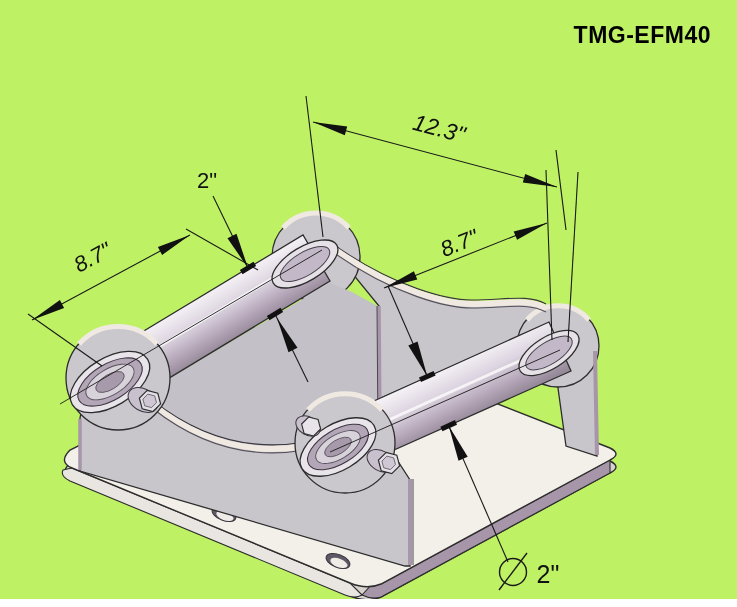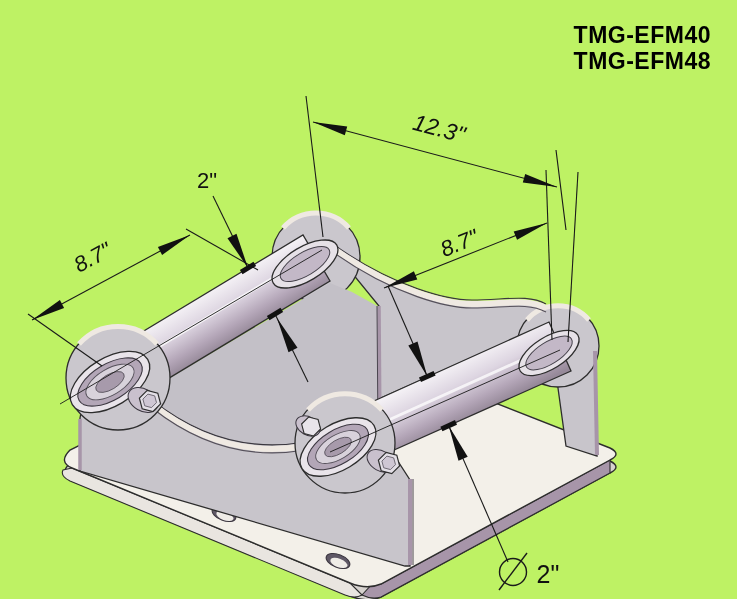--- a/index.html
+++ b/index.html
@@ -14,21 +14,20 @@
   .dim-label-up{font-size:22px;}
   .dia-label{font-size:25px;}
 </style>
 </head>
 <body>
 
 <div class="stage">
 
   <div class="title-block">
     <div>TMG-EFM40</div>
-    <div>TMG-EFM48</div>
   </div>
 
   <svg width="737" height="607" viewBox="0 0 737 607">
     <defs>
       <linearGradient id="pinGradL" gradientUnits="userSpaceOnUse" x1="203" y1="295" x2="231" y2="342">
         <stop offset="0" stop-color="#f4f1f5"></stop>
         <stop offset="0.38" stop-color="#ddd5e1"></stop>
         <stop offset="0.75" stop-color="#b4a6b8"></stop>
         <stop offset="1" stop-color="#968999"></stop>
       </linearGradient>

